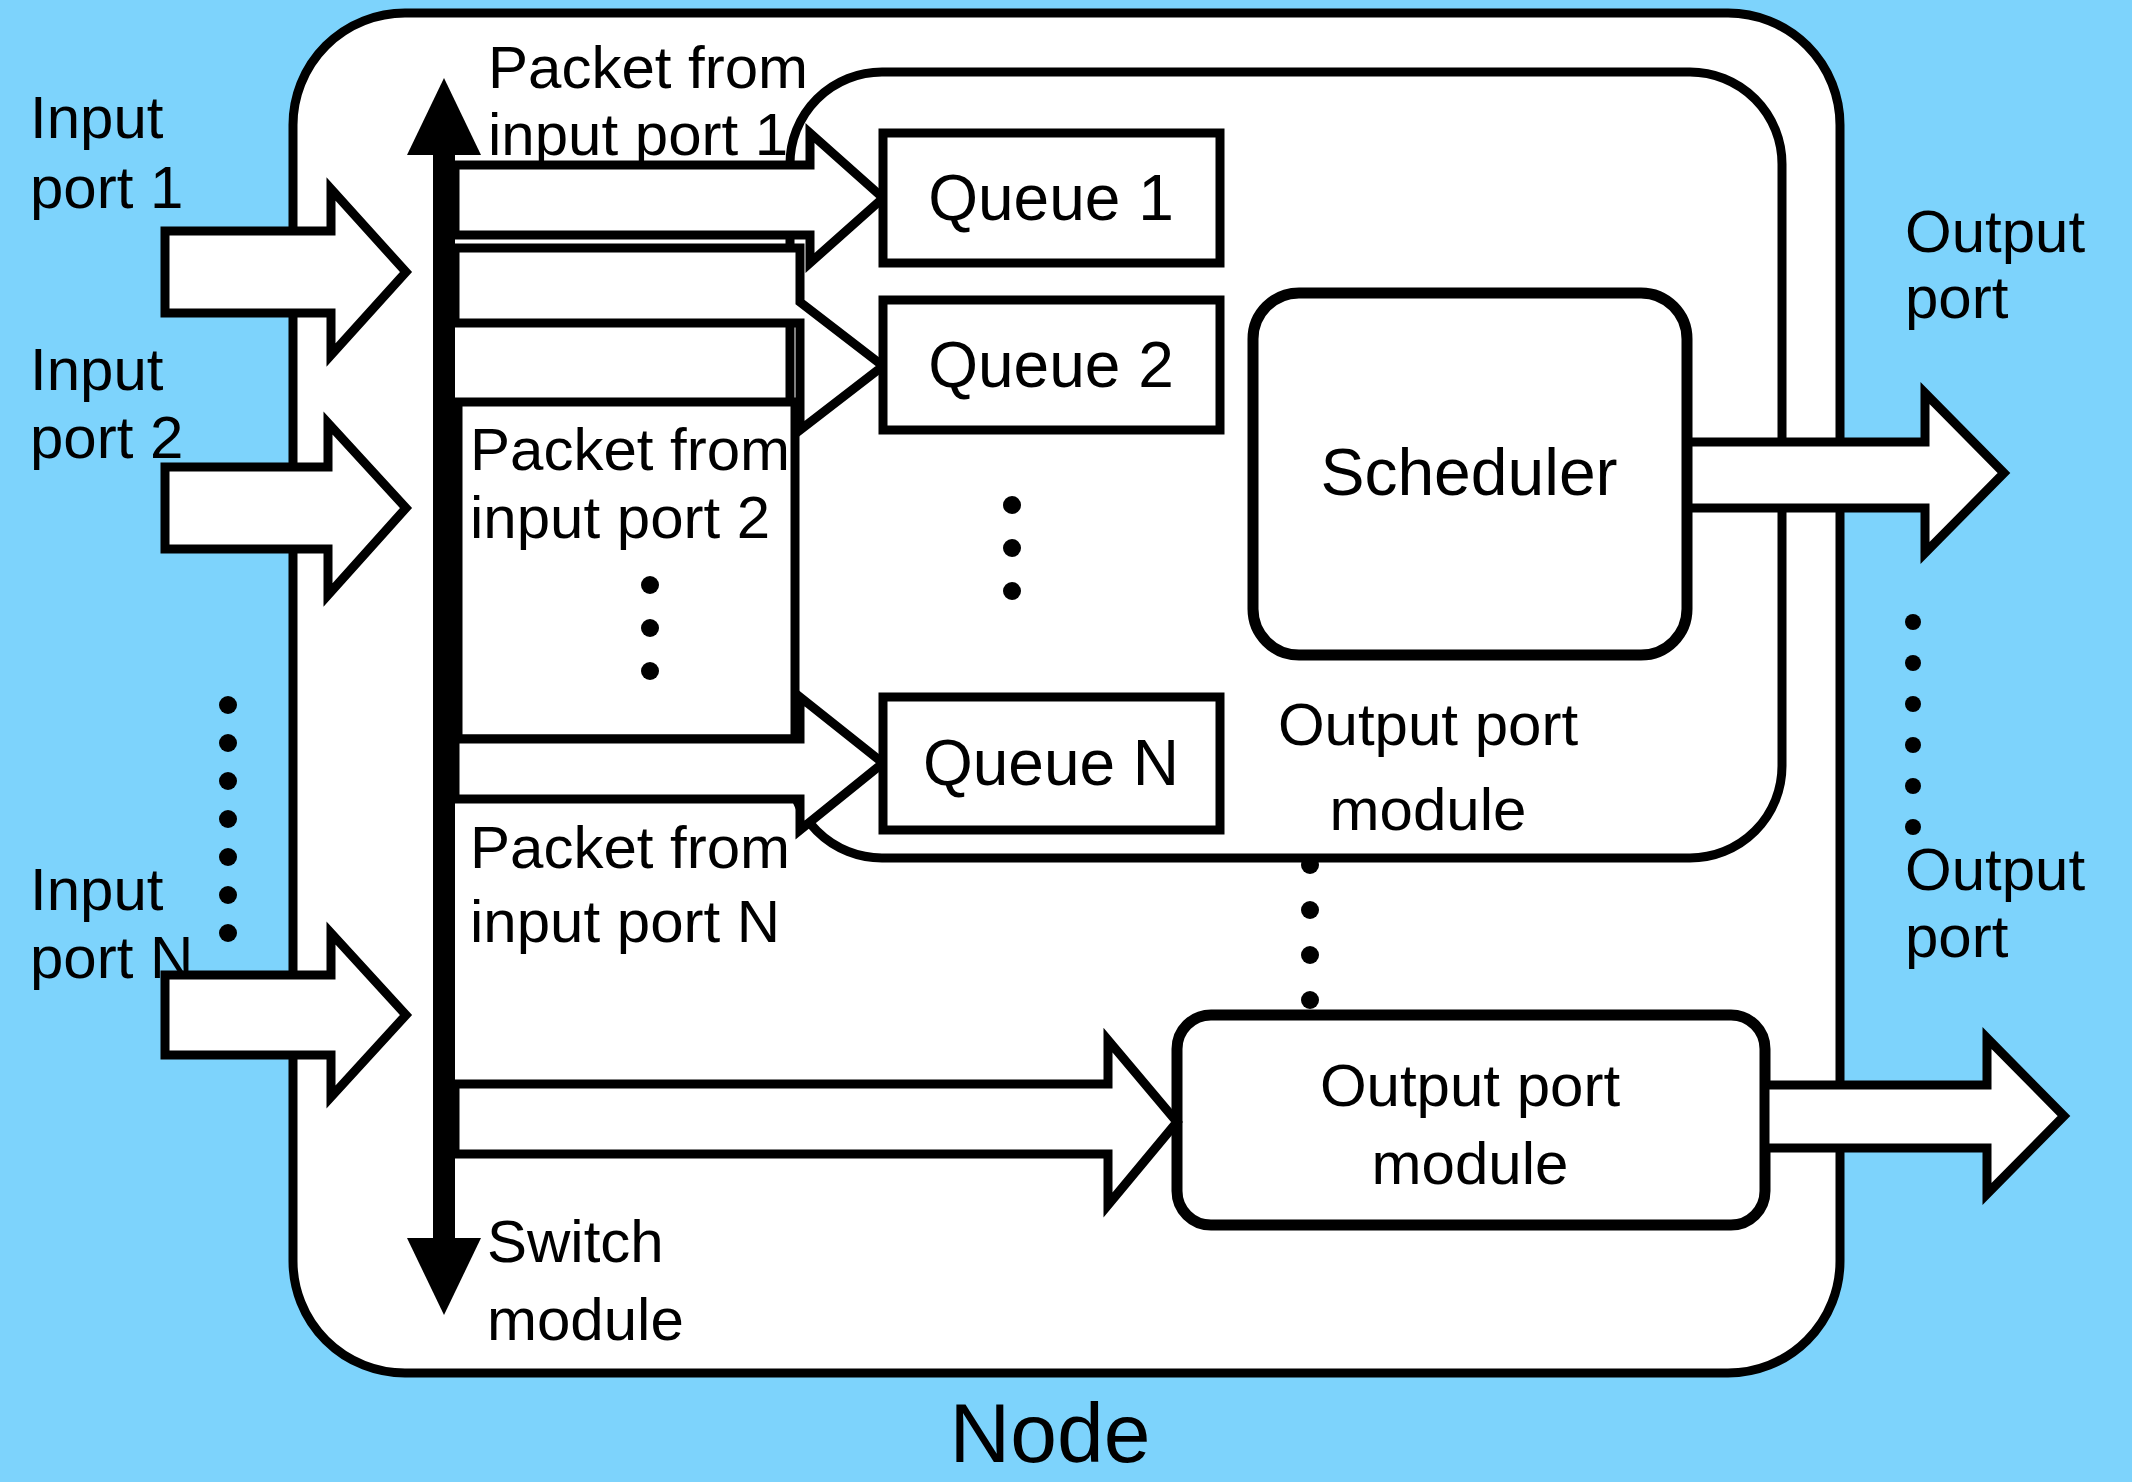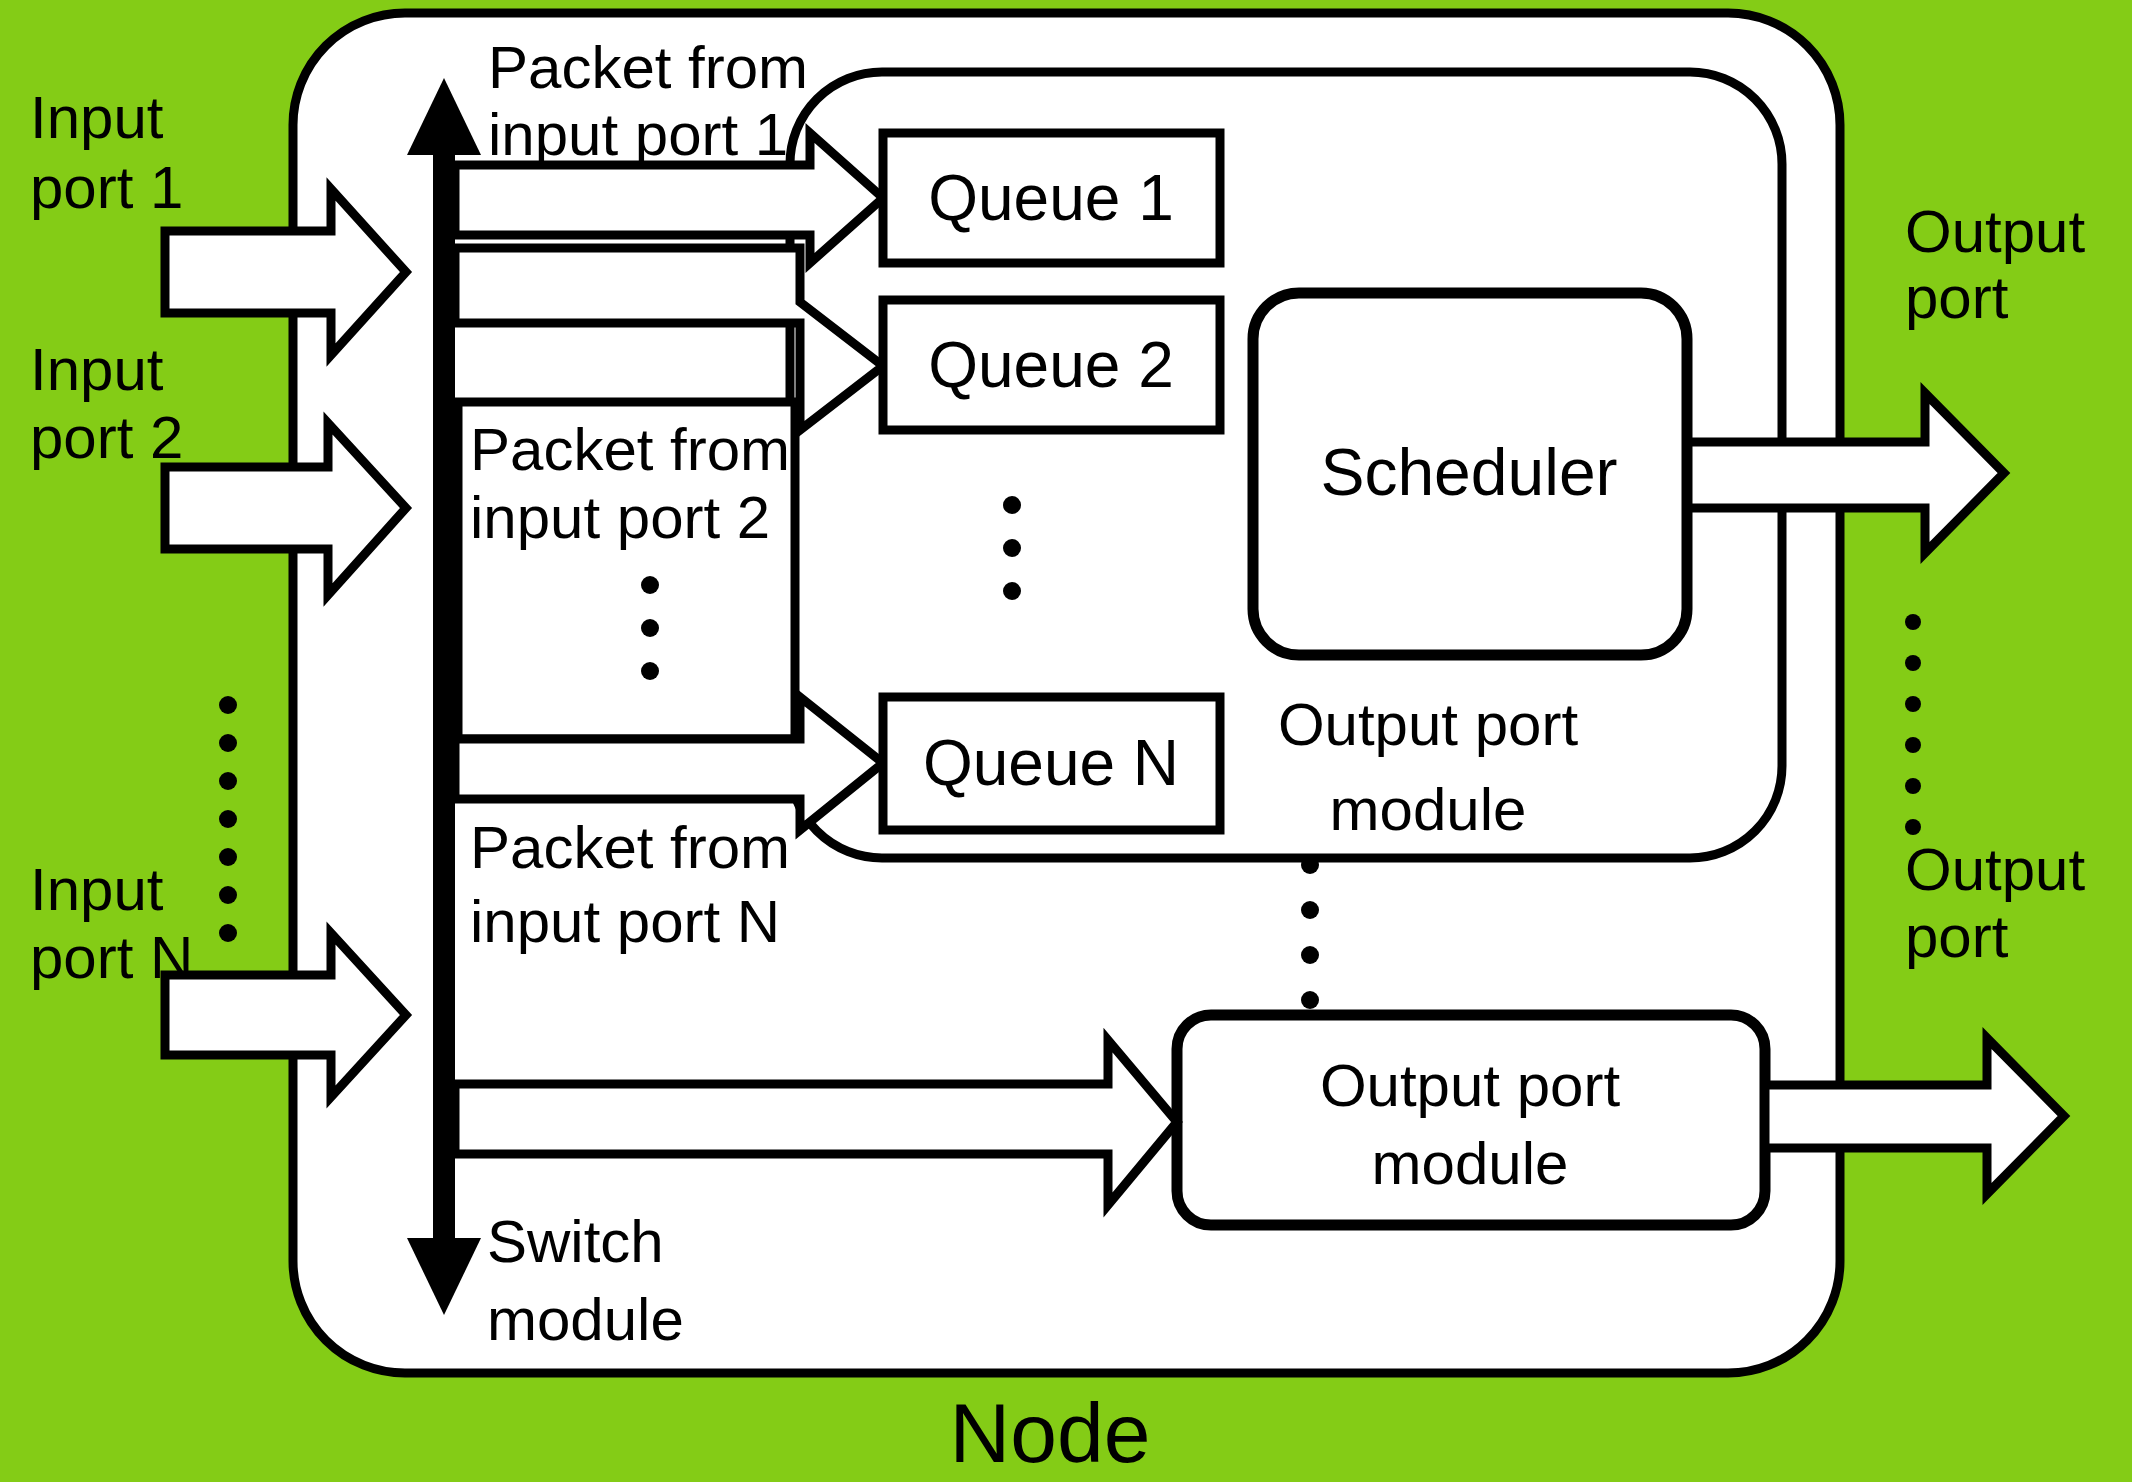--- a/index.html
+++ b/index.html
@@ -1,16 +1,16 @@
 <!DOCTYPE html>
 <html><head>
 <meta charset="utf-8">
 <style>
   html,body{margin:0;padding:0;background:#fff;}
-  .stage{width:2132px;height:1482px;position:relative;background:#84cc16;}
+  .stage{width:2132px;height:1482px;position:relative;background:#7dd3fc;}
   svg{display:block;}
   text{font-family:"Liberation Sans", sans-serif;fill:#000;}
   .lbl{font-size:60px;}
   .box-lbl{font-size:64px;}
   .sched-lbl{font-size:66px;}
   .node-lbl{font-size:84px;}
   .shape{fill:#ffffff;stroke:#000000;stroke-width:9;}
   .shape-thick{fill:#ffffff;stroke:#000000;stroke-width:11;}
   .blockarrow{fill:#ffffff;stroke:#000000;stroke-width:9;stroke-linejoin:miter;}
   .solid{fill:#000000;stroke:none;}

